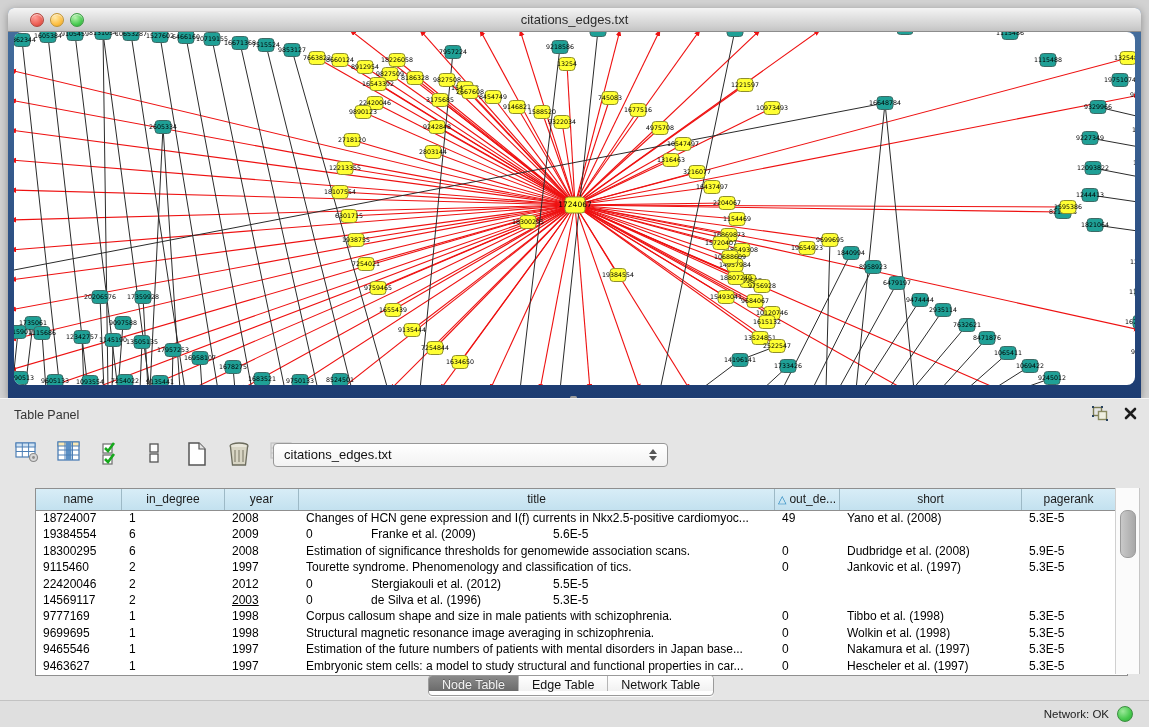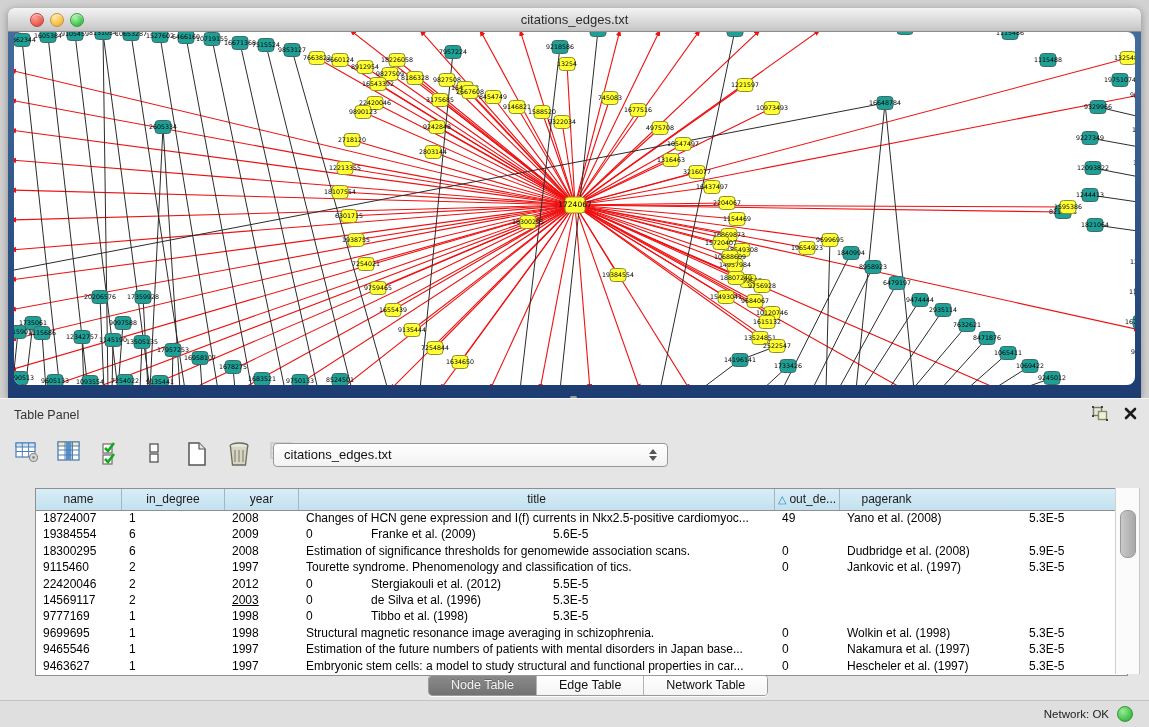--- a/index.html
+++ b/index.html
@@ -51,21 +51,21 @@
   .sort-tri{display:inline-block;color:#2787c0;font-size:11px;margin-right:3px;}
   .sort-tri:before{content:"\25B3";}
   .tbody{position:absolute;left:0;top:21px;right:0;bottom:0;overflow:hidden;}
   .tr{display:flex;height:16.4px;}
   .td{box-sizing:border-box;padding:1px 0 0 7px;font-size:12px;color:#000;white-space:nowrap;overflow:hidden;}
 
   .vscroll{position:absolute;left:1115px;top:89px;width:23px;height:186px;background:#fbfbfb;border-left:1px solid #d0d0d0;border-right:1px solid #c6c6c6;}
   .vthumb{position:absolute;left:4px;top:22px;width:14px;height:46px;border-radius:7px;background:linear-gradient(90deg,#c9c9c9,#a8a8a8);border:1px solid #9a9a9a;}
 
   .seg-tabs{position:absolute;left:428px;top:276px;height:19px;display:flex;border:1px solid #9a9a9a;border-radius:4px;overflow:hidden;background:#fff;box-shadow:0 1px 0 rgba(255,255,255,.8);}
-  .seg{height:25px;line-height:19px;font-size:12.5px;padding:0 22px;color:#111;border-right:1px solid #b5b5b5;background:linear-gradient(#ffffff,#f1f1f1);}
+  .seg{height:15px;line-height:19px;font-size:12.5px;padding:0 13px;color:#111;border-right:1px solid #b5b5b5;background:linear-gradient(#ffffff,#f1f1f1);}
   .seg:last-child{border-right:none;}
   .seg.active{background:linear-gradient(#8a8a8a,#6b6b6b);color:#f3f3f3;text-shadow:0 -1px 0 rgba(0,0,0,.25);}
 
   
   #status-bar{position:absolute;left:0;top:700px;width:1149px;height:27px;background:#dfdfdf;border-top:1px solid #c2c2c2;}
   .mem-label{position:absolute;right:40px;top:7px;font-size:11.5px;color:#222;}
   .mem-dot{position:absolute;right:16px;top:5px;width:14px;height:14px;border-radius:50%;
     background:radial-gradient(circle at 35% 30%,#9ce99a,#46c84c 60%,#2fa53a);border:1px solid #3b8f40;}
 </style>
 </head>
@@ -855,20 +855,21 @@
         </span>
     </div>
 
     <div id="data-table">
       <div class="thead" id="thead">
           <div class="th" style="width: 86px;">name</div>
           <div class="th" style="width: 103px;">in_degree</div>
           <div class="th" style="width: 74px;">year</div>
           <div class="th" style="width: 476px;">title</div>
           <div class="th" style="width: 65px;"><span class="sort-tri"></span>out_de...</div>
+          <div class="th" style="width: 182px;">short</div>
           <div class="th" style="width: 93px;">pagerank</div>
         </div>
       <div class="tbody" id="tbody">
           <div class="tr">
             <div class="td" style="width: 86px;">18724007</div>
             <div class="td" style="width: 103px;">1</div>
             <div class="td" style="width: 74px;">2008</div>
             <div class="td" style="width: 476px;">Changes of HCN gene expression and I(f) currents in Nkx2.5-positive cardiomyoc...</div>
             <div class="td" style="width: 65px;">49</div>
             <div class="td" style="width: 182px;">Yano et al. (2008)</div>
@@ -913,20 +914,21 @@
             <div class="td" style="width: 103px;">2</div>
             <div class="td" style="width: 74px; text-decoration: underline;">2003</div>
             <div class="td" style="width: 65px;">0</div>
             <div class="td" style="width: 182px;">de Silva et al. (1996)</div>
             <div class="td" style="width: 93px;">5.3E-5</div>
           </div>
           <div class="tr">
             <div class="td" style="width: 86px;">9777169</div>
             <div class="td" style="width: 103px;">1</div>
             <div class="td" style="width: 74px;">1998</div>
+            <div class="td" style="width: 476px;">Corpus callosum shape and size in male patients with schizophrenia.</div>
             <div class="td" style="width: 65px;">0</div>
             <div class="td" style="width: 182px;">Tibbo et al. (1998)</div>
             <div class="td" style="width: 93px;">5.3E-5</div>
           </div>
           <div class="tr">
             <div class="td" style="width: 86px;">9699695</div>
             <div class="td" style="width: 103px;">1</div>
             <div class="td" style="width: 74px;">1998</div>
             <div class="td" style="width: 476px;">Structural magnetic resonance image averaging in schizophrenia.</div>
             <div class="td" style="width: 65px;">0</div>

